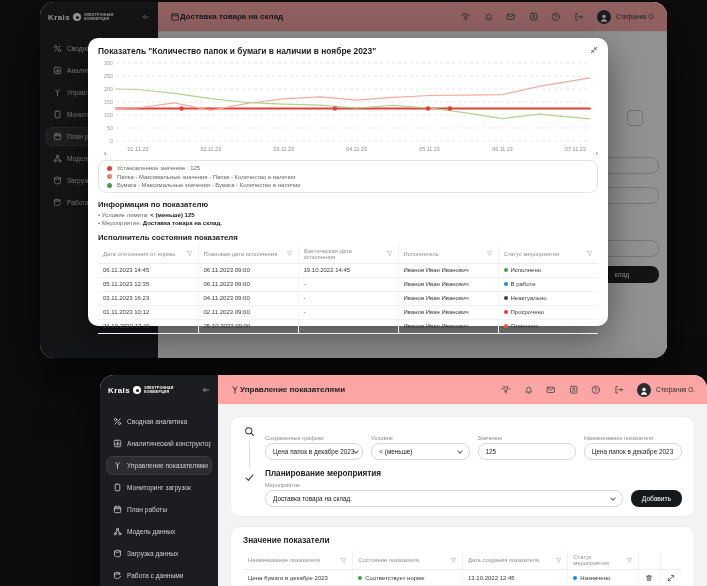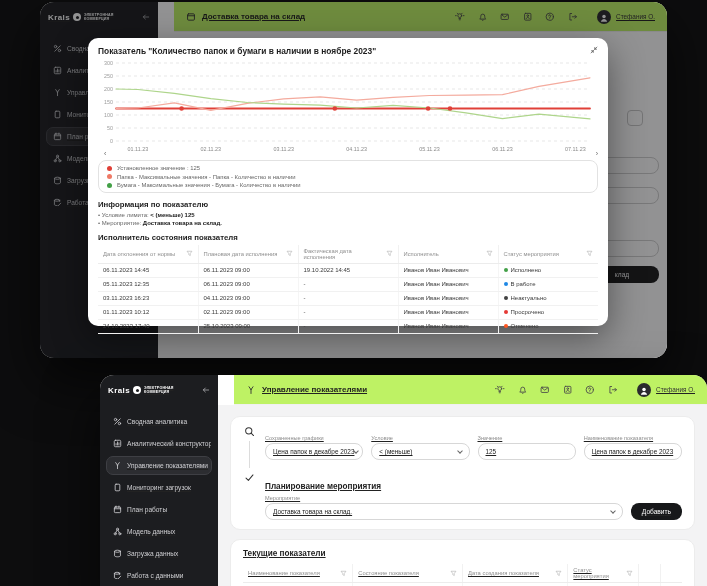--- a/index.html
+++ b/index.html
@@ -1,40 +1,40 @@
 <!DOCTYPE html>
 <html><head>
 <meta charset="utf-8">
 <style>
   html,body{margin:0;padding:0;background:#0d0d0e;}
   *{box-sizing:border-box;}
   .stage{position:relative;width:707px;height:586px;background:#0d0d0e;overflow:hidden;
          font-family:"Liberation Sans","DejaVu Sans",sans-serif;color:#222;}
   
   .win{position:absolute;background:#fff;border-radius:14px;overflow:hidden;display:flex;
-       box-shadow:0 22px 55px rgba(0,0,0,.65);text-decoration:underline;}
+       box-shadow:0 22px 55px rgba(0,0,0,.65);}
   .win-top{left:40px;top:2px;width:627px;height:356px;}
   .win-bot{left:100px;top:375px;width:607px;height:240px;}
   
   .sidebar{width:118px;min-width:118px;background:#1c1d20;color:#cfcfd2;display:flex;flex-direction:column;}
   .brand{height:30px;display:flex;align-items:center;gap:3px;padding:0 8px;}
   .logo-text{font-weight:bold;font-size:8px;color:#fff;letter-spacing:.4px;}
   .logo-badge{width:8px;height:8px;border-radius:50%;background:#fff;flex:none;position:relative;}
   .logo-badge::after{content:"";position:absolute;left:2.5px;top:2.5px;width:3px;height:3px;border-radius:50%;background:#1c1d20;}
   .logo-sub{font-size:3.6px;line-height:1.2;color:#fff;font-weight:bold;letter-spacing:.2px;}
   .back{margin-left:auto;color:#b9b9bc;}
   .back .ic{width:8px;height:8px;}
   .sb-items{padding:7px 6px;display:flex;flex-direction:column;gap:3px;}
   .sb-item{display:flex;align-items:center;gap:5px;padding:4px 6px;border-radius:7px;font-size:6.6px;
            white-space:nowrap;overflow:hidden;border:1px solid transparent;}
   .sb-item.active{background:#2c2d31;border-color:#3e3f44;}
   .sb-item .ic{width:9px;height:9px;flex:none;}
   
   .main{flex:1;display:flex;flex-direction:column;min-width:0;}
-  .hdr{height:30px;background:#bef264;display:flex;align-items:center;padding:0 12px;gap:6px;border-bottom:1px solid #f0f0f0;flex:none;margin-left:16px;}
+  .hdr{height:30px;background:#fca5a5;display:flex;align-items:center;padding:0 12px;border-bottom:1px solid #f0f0f0;flex:none;}
   .pg-ic{color:#333;}.pg-ic .ic{width:10px;height:10px;}
   .hdr-title{font-size:8px;font-weight:bold;color:#1f1f1f;white-space:nowrap;}
   .hdr-icons{margin-left:auto;display:flex;gap:13px;align-items:center;}
   .hic{color:#4a4a4a;display:flex;}.hic .ic{width:9.5px;height:9.5px;}
   .userchip{display:flex;align-items:center;gap:5px;margin-left:14px;}
   .avatar{width:14px;height:14px;border-radius:50%;background:#2a2b2e;color:#fff;display:flex;align-items:center;justify-content:center;overflow:hidden;flex:none;}
   .avatar .pic{width:10px;height:10px;margin-top:2px;}
   .uname{font-size:6.4px;color:#333;white-space:nowrap;}
   
   .ic{display:block;stroke:currentColor;fill:none;stroke-width:1.1;stroke-linecap:round;stroke-linejoin:round;}
@@ -84,21 +84,21 @@
   .tbl-cur th:nth-child(5){width:5%;}.tbl-cur th:nth-child(6){width:5%;}
   
   .content-bot{flex:1;background:#f3f3f4;padding:11px 12px;display:flex;flex-direction:column;gap:9px;overflow:hidden;}
   .card{background:#fff;border:1px solid #ececec;border-radius:10px;padding:9px 12px;}
   .steps-row{display:flex;gap:9px;}
   .rail{display:flex;flex-direction:column;align-items:center;width:13px;flex:none;padding-top:0;}
   .rail-ic{color:#333;}.rail-ic .ic{width:11px;height:11px;}
   .rail-line{width:1px;background:#dcdcdc;flex:0 0 27px;margin:4px 0;}
   .form-col{flex:1;min-width:0;}
   .f-title{font-size:8.2px;font-weight:bold;color:#1e1e1e;}
-  .t2{margin-top:22px;}
+  .t2{margin-top:9px;}
   .fields{display:flex;gap:8px;margin-top:5px;}
   .field{flex:1;min-width:0;}
   .flabel{font-size:5.6px;color:#8c8c8c;margin:4px 0 2px;}
   .fbox{height:17px;border:1px solid #d7d7d7;border-radius:8px;display:flex;align-items:center;
         padding:0 7px;font-size:6.4px;color:#222;background:#fff;white-space:nowrap;overflow:hidden;}
   .chev{width:4px;height:4px;border-right:1px solid #666;border-bottom:1px solid #666;
         transform:rotate(45deg);margin-left:auto;flex:none;margin-top:-2px;}
   .ev-row{display:flex;gap:8px;align-items:center;}
   .ev-row .fbox{flex:1;}
   .btn-add{height:17px;padding:0 11px;border:none;border-radius:8px;background:#17181a;color:#fff;
@@ -587,21 +587,21 @@
                   <span>Доставка товара на склад.</span>
                   <span class="chev"></span>
                 </div>
                 <button class="btn-add">Добавить</button>
               </div>
             </div>
           </div>
         </div>
 
         <div class="card">
-          <div class="f-title" style="margin-bottom:6px;">Текущие показатели</div>
+          <div class="f-title" style="margin-bottom:6px;">Значение показатели</div>
           <table class="tbl tbl-cur">
               <thead>
                 <tr>
                   <th>
                     <span class="thw">
                       <span>Наименование показателя</span>
                       <svg class="fi" viewBox="0 0 10 10">
                         <path d="M1.5 1.8h7L6.1 4.9v3L3.9 6.6V4.9Z"></path>
                       </svg>
                     </span>

